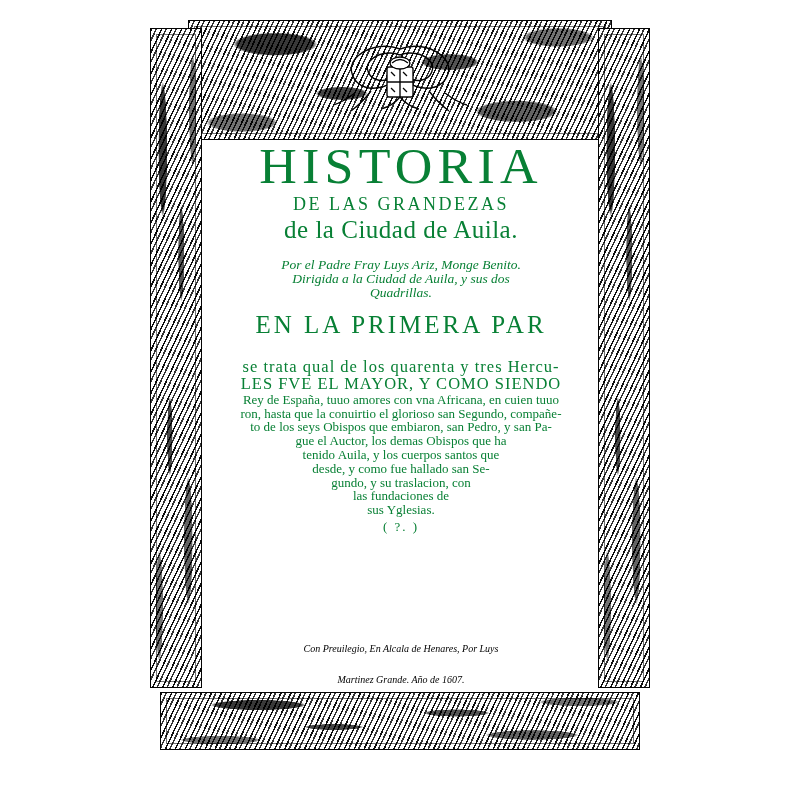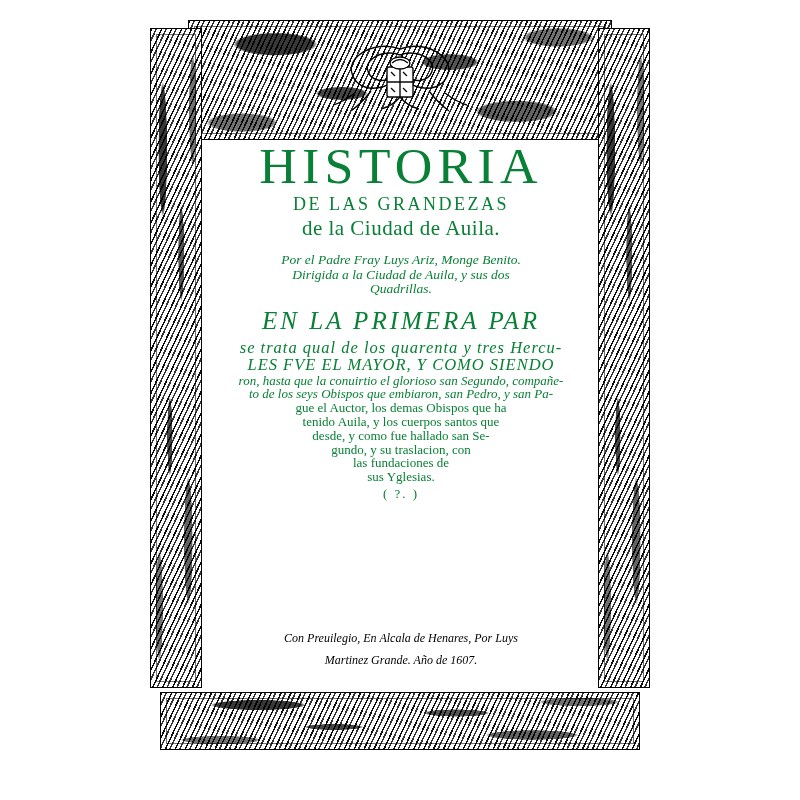--- a/index.html
+++ b/index.html
@@ -111,47 +111,45 @@
     transform: scaleX(1.04);
   }
 
   .title-sub1 {
     font-size: 18px;
     letter-spacing: 2.5px;
     margin: 0 0 3px 0;
   }
 
   .title-sub2 {
-    font-size: 21px;
+    font-size: 25px;
     letter-spacing: 0.5px;
     margin: 0 0 14px 0;
   }
 
   .byline {
     font-family: Liberation Serif, serif;
     font-style: italic;
     font-size: 13.5px;
     line-height: 1.45;
     margin: 0 0 12px 0;
   }
 
   .part-head {
     font-size: 25px;
     letter-spacing: 3px;
-    margin: 0 0 4px 0;
-    font-style: italic;
+    margin: 0 0 19px 0;
   }
 
   .body-text {
     font-size: 13px;
     line-height: 1.32;
     text-align: justify;
     text-align-last: center;
     margin: 0;
-    font-style: italic;
   }
 
   .body-text .big {
     font-size: 16.5px;
     letter-spacing: 1px;
   }
 
   .funnel {
     font-size: 13px;
     line-height: 1.34;
@@ -160,23 +158,23 @@
 
   .ornament {
     font-size: 13px;
     margin: 1px 0 0 0;
     letter-spacing: 2px;
   }
 
   .imprint {
     font-family: "Liberation Serif", serif;
     font-style: italic;
-    font-size: 12px;
+    font-size: 10px;
     line-height: 1.5;
-    margin: 4px;
+    margin: 16px;
   }
 
   .imprint-wrap { position: absolute; left: 205px; top: 625px; width: 392px; text-align: center; }
 
   
   .inky { filter: contrast(1.12); }
 </style>
 </head>
 <body>
 
@@ -227,20 +225,21 @@
       <div class="line">Por el Padre Fray Luys Ariz, Monge Benito.</div>
       <div class="line">Dirigida a la Ciudad de Auila, y sus dos</div>
       <div class="line">Quadrillas.</div>
     </div>
 
     <div class="part-head line">EN LA PRIMERA PAR</div>
 
     <div class="body-text">
       <div class="line big">se trata  qual de los quarenta y tres Hercu-</div>
       <div class="line big">LES FVE EL MAYOR, Y COMO SIENDO</div>
+      <div class="line">Rey de España, tuuo amores con vna Africana, en cuien tuuo</div>
       <div class="line">ron, hasta que la conuirtio el glorioso san Segundo, compañe-</div>
       <div class="line">to de los seys Obispos que embiaron, san Pedro, y san Pa-</div>
     </div>
 
     <div class="funnel">
       <div class="line">gue el Auctor, los demas Obispos que ha</div>
       <div class="line">tenido Auila, y los cuerpos santos que</div>
       <div class="line">desde, y como fue hallado san Se-</div>
       <div class="line">gundo, y su traslacion, con</div>
       <div class="line">las fundaciones de</div>

